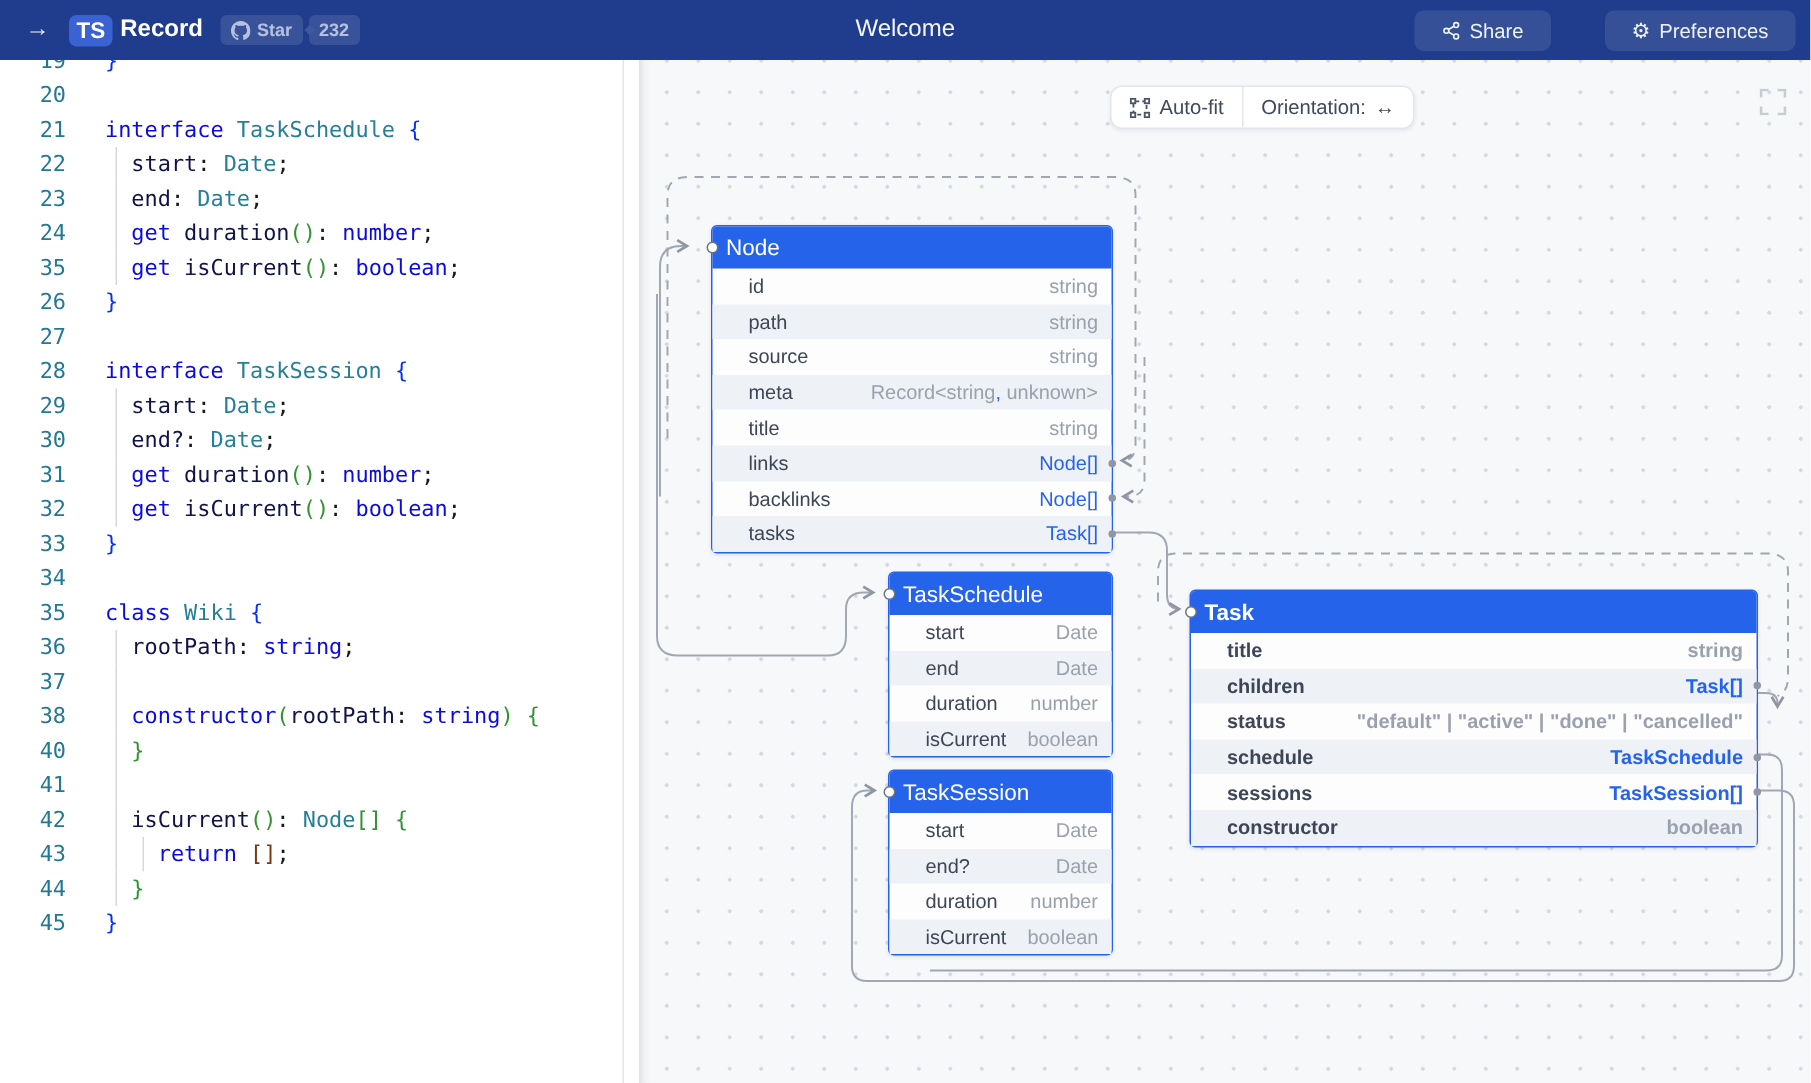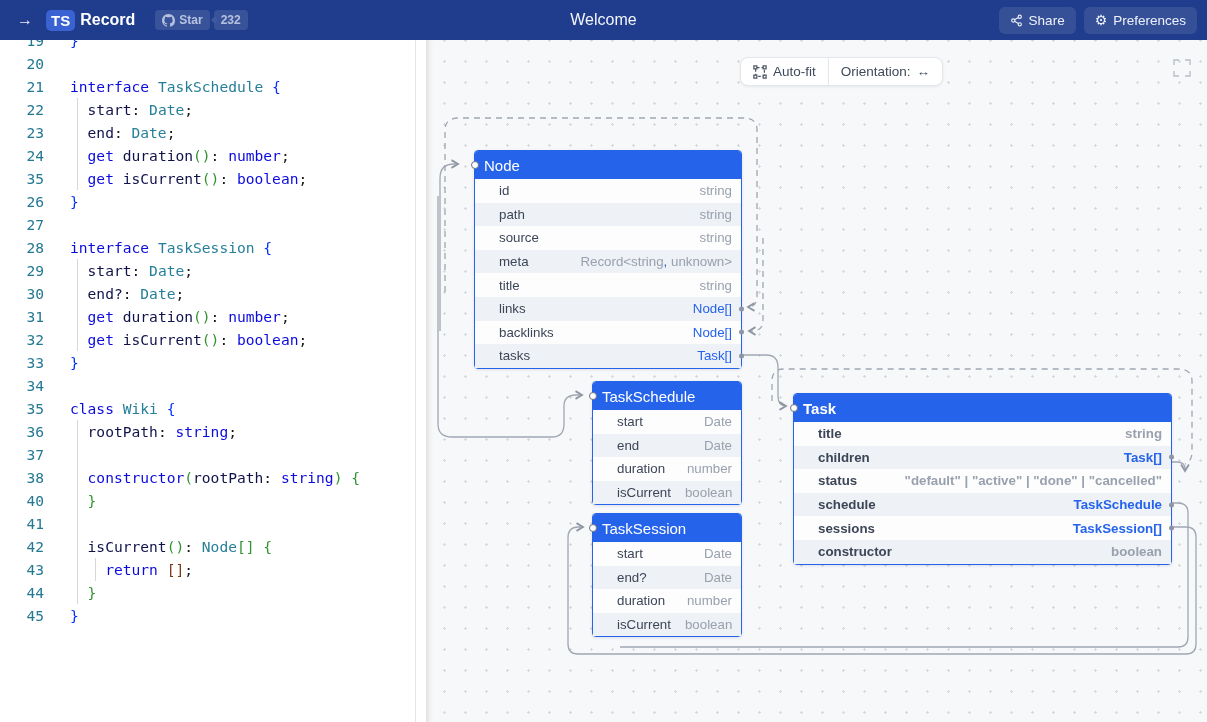--- a/index.html
+++ b/index.html
@@ -5,27 +5,27 @@
   *{margin:0;padding:0;box-sizing:border-box;}
   html,body{width:1207px;height:722px;overflow:hidden;font-family:"Liberation Sans",sans-serif;background:#fff;}
   #app{position:relative;width:1207px;height:722px;}
 
   
   .hdr{position:absolute;left:0;top:0;width:1207px;height:40px;background:#203d8d;display:flex;align-items:center;color:#fff;z-index:30;}
   .hdr-left{display:flex;align-items:center;gap:10px;padding-left:14px;}
   .back-arrow{font-size:16px;color:#e8edf8;width:22px;text-align:center;cursor:pointer;}
   .logo{display:flex;align-items:center;gap:5px;font-weight:bold;font-size:16px;}
   .logo-ts{background:#3a62d2;border-radius:5px;padding:2px 5px;font-size:15px;}
-  .star-badge{display:flex;align-items:center;opacity:.8;margin-left:10px;font-size:12px;font-weight:bold;color:#dbe3f3;}
+  .star-badge{display:flex;align-items:center;opacity:.8;margin-left:2px;font-size:12px;font-weight:bold;color:#dbe3f3;}
   .star-left{display:flex;align-items:center;gap:4px;background:rgba(255,255,255,.14);border-radius:4px;padding:3px 7px;}
   .star-count{position:relative;background:rgba(255,255,255,.14);border-radius:4px;padding:3px 7px;margin-left:4px;}
   .star-count:before{content:"";position:absolute;left:-2px;top:50%;width:5px;height:5px;background:rgba(73,95,160,1);transform:translateY(-50%) rotate(45deg);}
   .hdr-title{position:absolute;left:0;right:0;text-align:center;font-size:16px;color:#f2f5fb;pointer-events:none;}
   .hdr-right{margin-left:auto;display:flex;gap:8px;padding-right:10px;}
-  .hdr-btn{display:flex;align-items:center;gap:6px;background:rgba(255,255,255,.10);border:none;color:#eef2fa;font-size:13.5px;padding:6px 11px;border-radius:6px;cursor:pointer;font-family:inherit;}
+  .hdr-btn{display:flex;align-items:center;gap:6px;background:rgba(255,255,255,.10);border:none;color:#eef2fa;font-size:13.5px;padding:6px 18px;border-radius:6px;cursor:pointer;font-family:inherit;margin-left:28px;}
   .gear{font-size:14px;line-height:1;}
 
   
   .editor{position:absolute;left:0;top:40px;width:415px;height:682px;background:#fff;overflow:hidden;}
   .ed-divider{position:absolute;left:415px;top:40px;width:1px;height:682px;background:#e2e5e9;}
   .code{position:absolute;left:0;top:-11px;width:100%;font-family:"DejaVu Sans Mono","Liberation Mono",monospace;font-size:14.6px;}
   .cl{position:relative;height:23px;line-height:23px;white-space:pre;}
   .cl .gut{display:inline-block;width:44px;text-align:right;color:#237893;}
   .cl .src{position:absolute;left:70px;top:0;white-space:pre;}
   .guide{position:absolute;top:0;width:1px;height:23px;background:#d8d8d8;}

